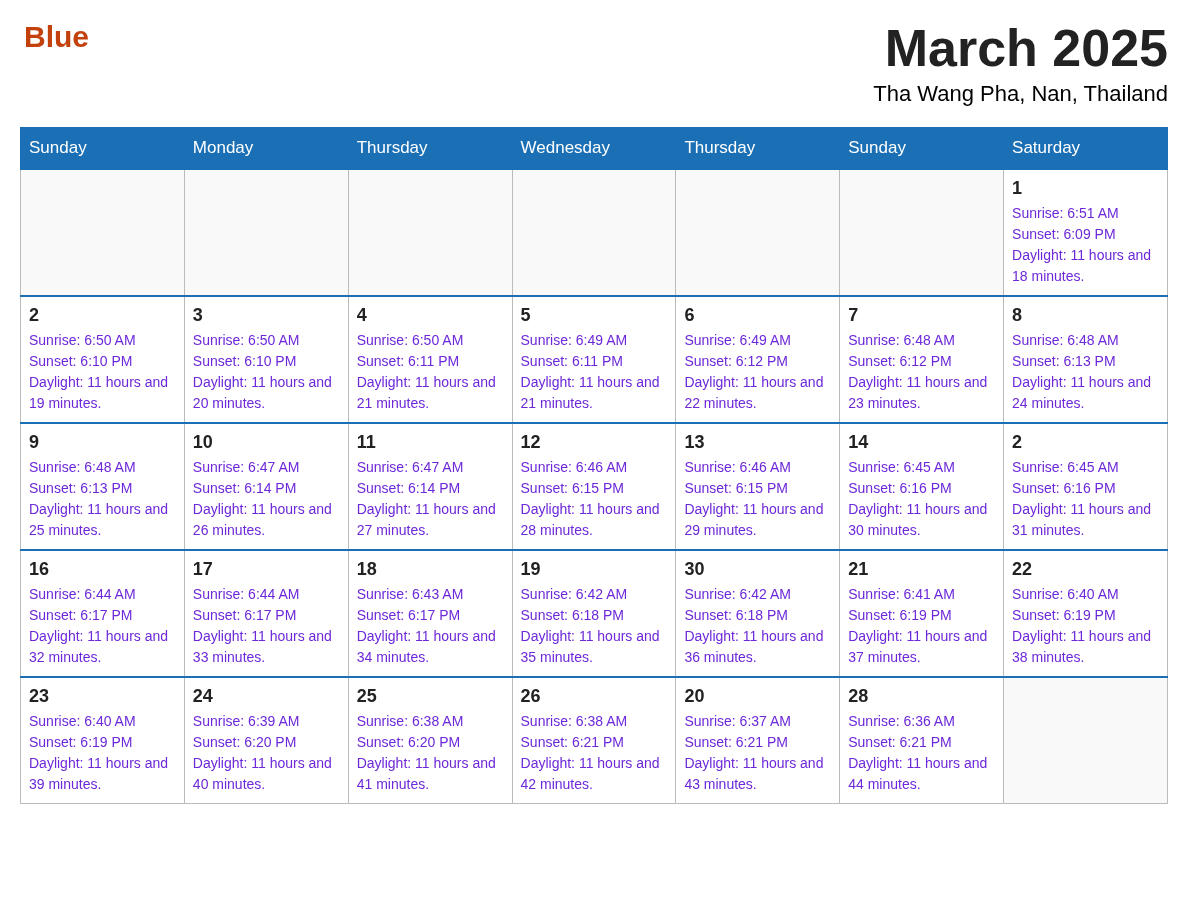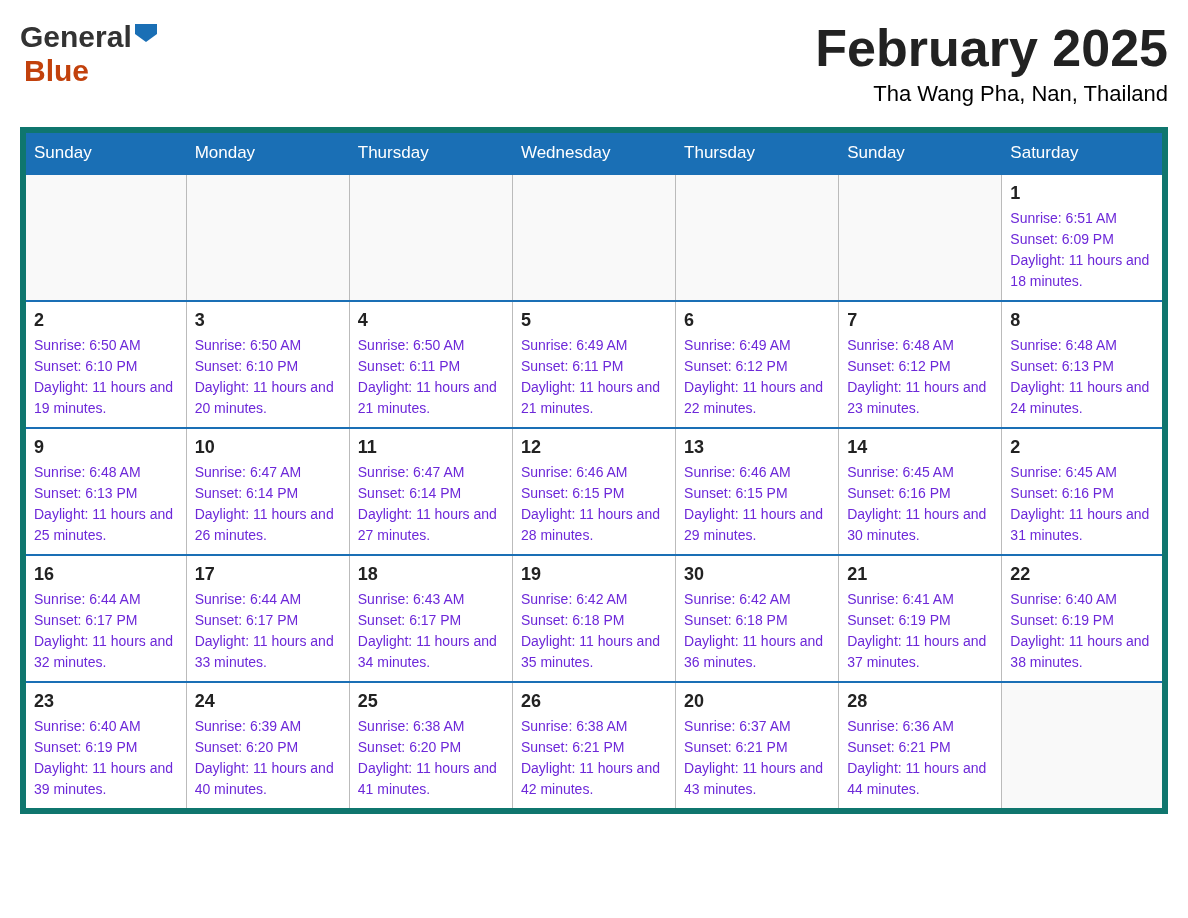--- a/index.html
+++ b/index.html
@@ -36,21 +36,21 @@
       line-height: 1.1;
     }
     .location-title {
       font-size: 22px;
       color: #000000;
       margin-top: 4px;
     }
     .calendar {
       width: 100%;
       border-collapse: collapse;
-      border: 6px solid #0f766e;
+      border: 1px solid #0f766e;
       margin-top: 16px;
     }
     .calendar th {
       background-color: #1a6fb5;
       color: #fff;
       padding: 10px 8px;
       text-align: left;
       font-size: 17px;
       font-weight: normal;
       border: 1px solid #1a6fb5;
@@ -79,34 +79,26 @@
     }
     .week-row td {
       border-top: 2px solid #1a6fb5;
     }
   </style>
 </head>
 <body>
 
 <div class="header">
   <div class="logo">
-    <div class="logo-top-line">
-      <span style="font-size:30px;font-weight:bold;color:#333;">General</span>
-      <span style="display:inline-block;margin-left:3px;vertical-align:middle;position:relative;top:-2px;">
-        <svg width="22" height="18" viewBox="0 0 22 18">
-          <polygon points="0,0 22,0 22,10 11,18 0,10" fill="#1a6fb5"></polygon>
-        </svg>
-      </span>
-    </div>
     <div>
       <span style="font-size:30px;font-weight:bold;color:#c2410c;margin-left:4px;">Blue</span>
     </div>
   </div>
   <div class="title-block">
-    <div class="month-title">February 2025</div>
+    <div class="month-title">March 2025</div>
     <div class="location-title">Tha Wang Pha, Nan, Thailand</div>
   </div>
 </div>
 
 <table class="calendar">
   <thead>
     <tr>
     <th>Sunday</th>
         <th>Monday</th>
         <th>Thursday</th>

